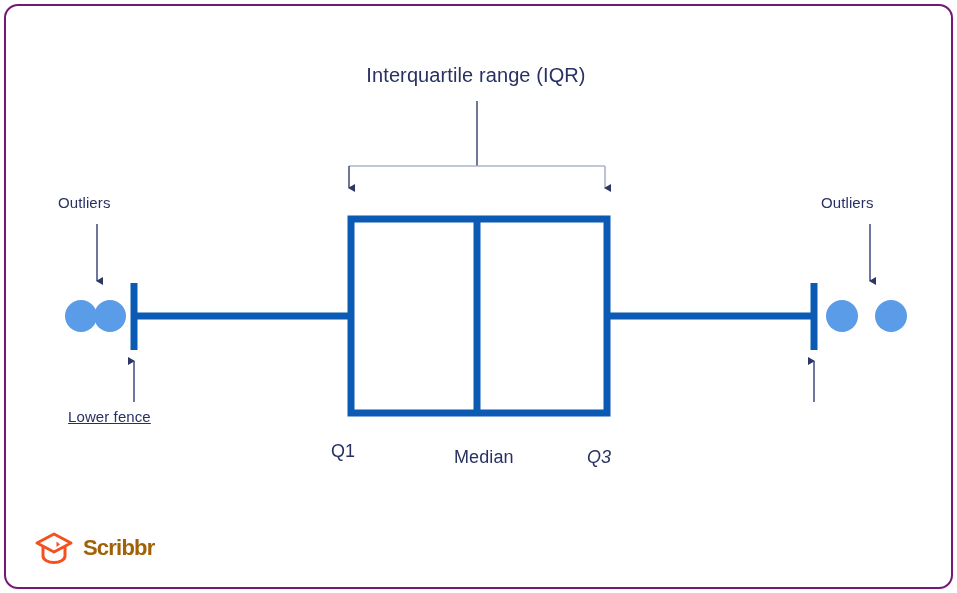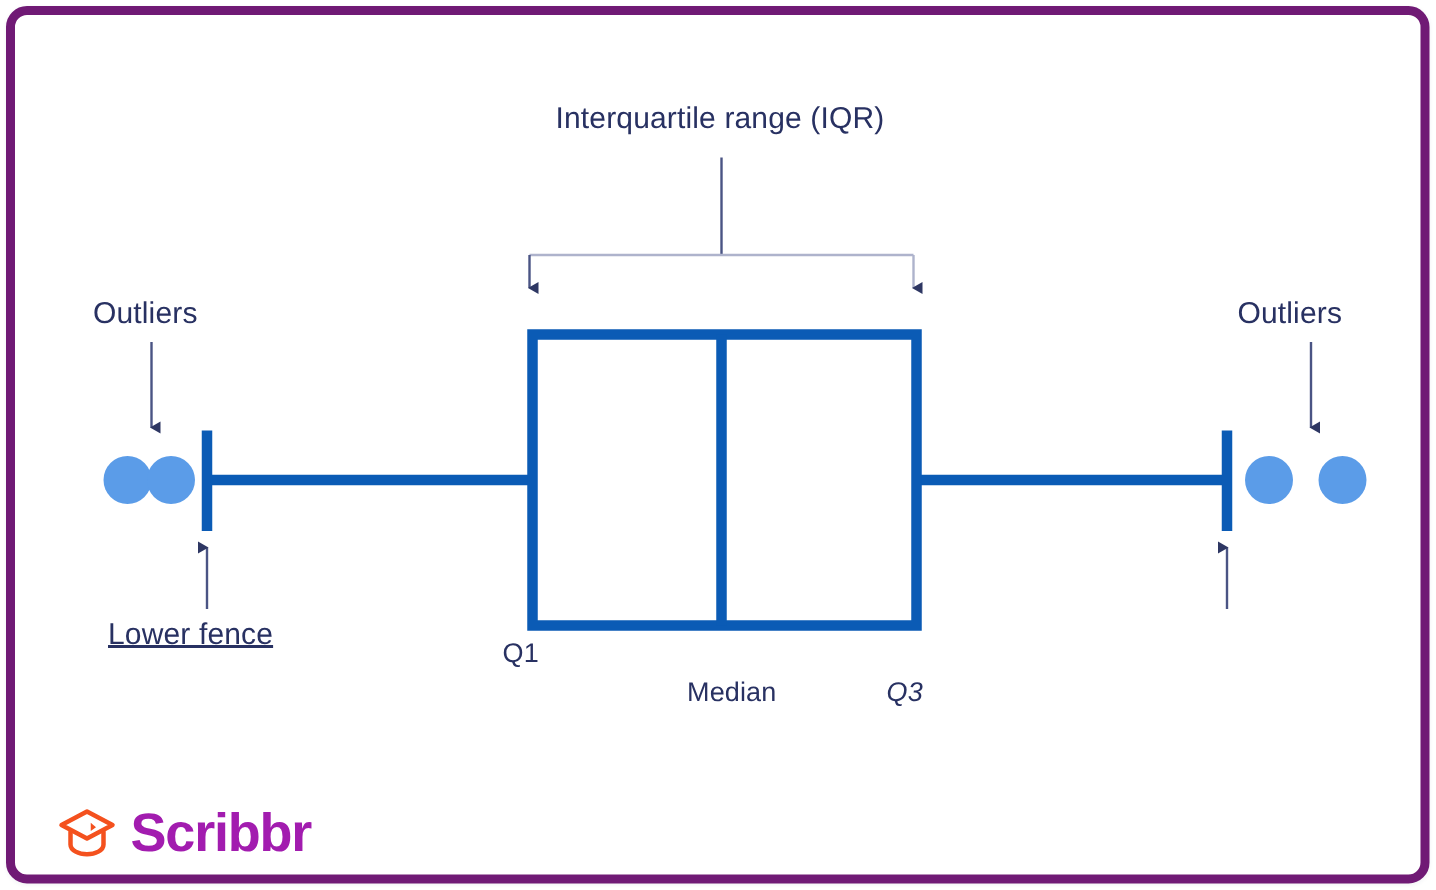--- a/index.html
+++ b/index.html
@@ -14,67 +14,67 @@
     overflow: hidden;
   }
   #card {
     position: absolute;
     left: 4px;
     top: 4px;
     width: 949px;
     height: 585px;
     box-sizing: border-box;
     background: #ffffff;
-    border: 6px solid #701a75;
+    border: 2px solid #701a75;
     border-radius: 14px;
     box-shadow: 0 1px 3px rgba(40,48,90,0.06);
     overflow: hidden;
   }
   #figure {
     position: absolute;
     left: 0;
     top: 0;
     width: 949px;
     height: 585px;
   }
   .lbl {
     position: absolute;
     color: #283162;
-    font-size: 20px;
+    font-size: 15px;
     font-weight: 400;
     letter-spacing: 0.1px;
     white-space: nowrap;
   }
   .lbl.small { font-size: 18px; }
   #iqr-title {
     top: 58px;
     left: 340px;
     width: 260px;
     text-align: center;
     font-size: 20px;
   }
   #outliers-left-label { top: 188px; left: 52px; }
   #outliers-right-label { top: 188px; left: 815px; }
   #lower-fence-label { top: 402px; left: 62px; text-decoration: underline; }
   #upper-fence-label { top: 402px; left: 741px; }
-  #q1-label { top: 415px; left: 325px; }
+  #q1-label { top: 435px; left: 325px; }
   #median-label { top: 441px; left: 448px; }
   #q3-label { top: 441px; left: 581px; font-style: italic; }
 
   #logo {
     position: absolute;
     left: 28px;
     top: 524px;
     display: flex;
     align-items: center;
     gap: 9px;
   }
   #logo-text {
-    color: #a21caf;
-    font-size: 36px;
+    color: #a16207;
+    font-size: 22px;
     font-weight: bold;
     letter-spacing: -0.8px;
   }
 </style>
 </head>
 <body>
 
 <div id="card">
 
   <svg id="figure" viewBox="0 0 949 585">

